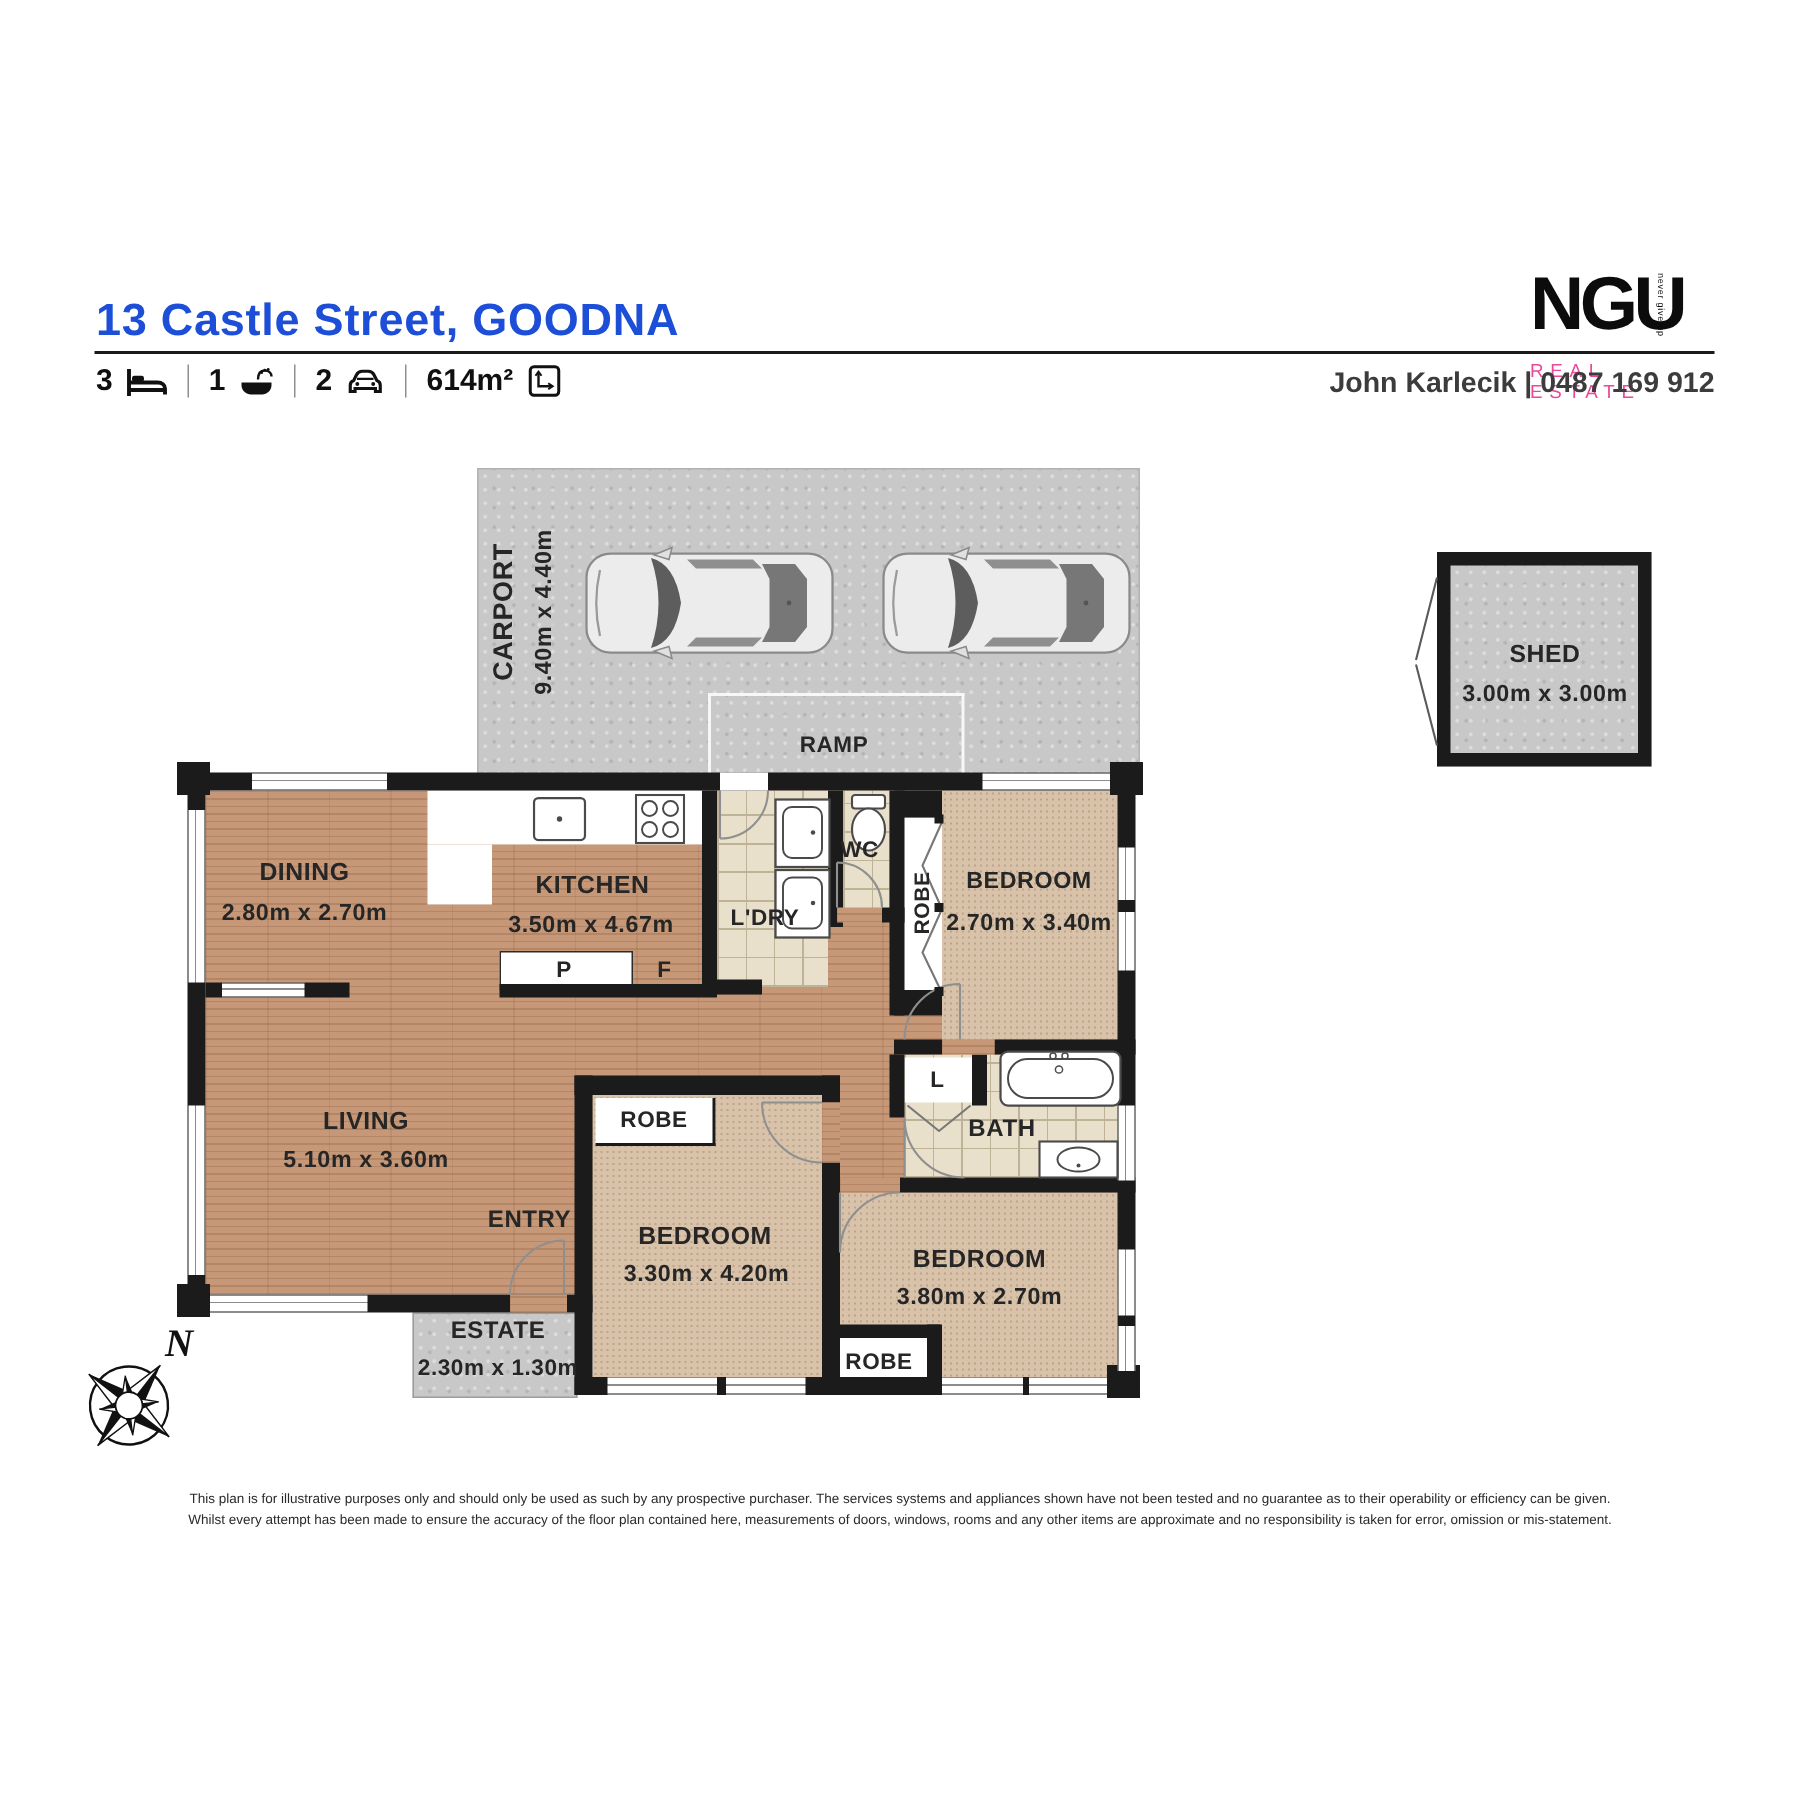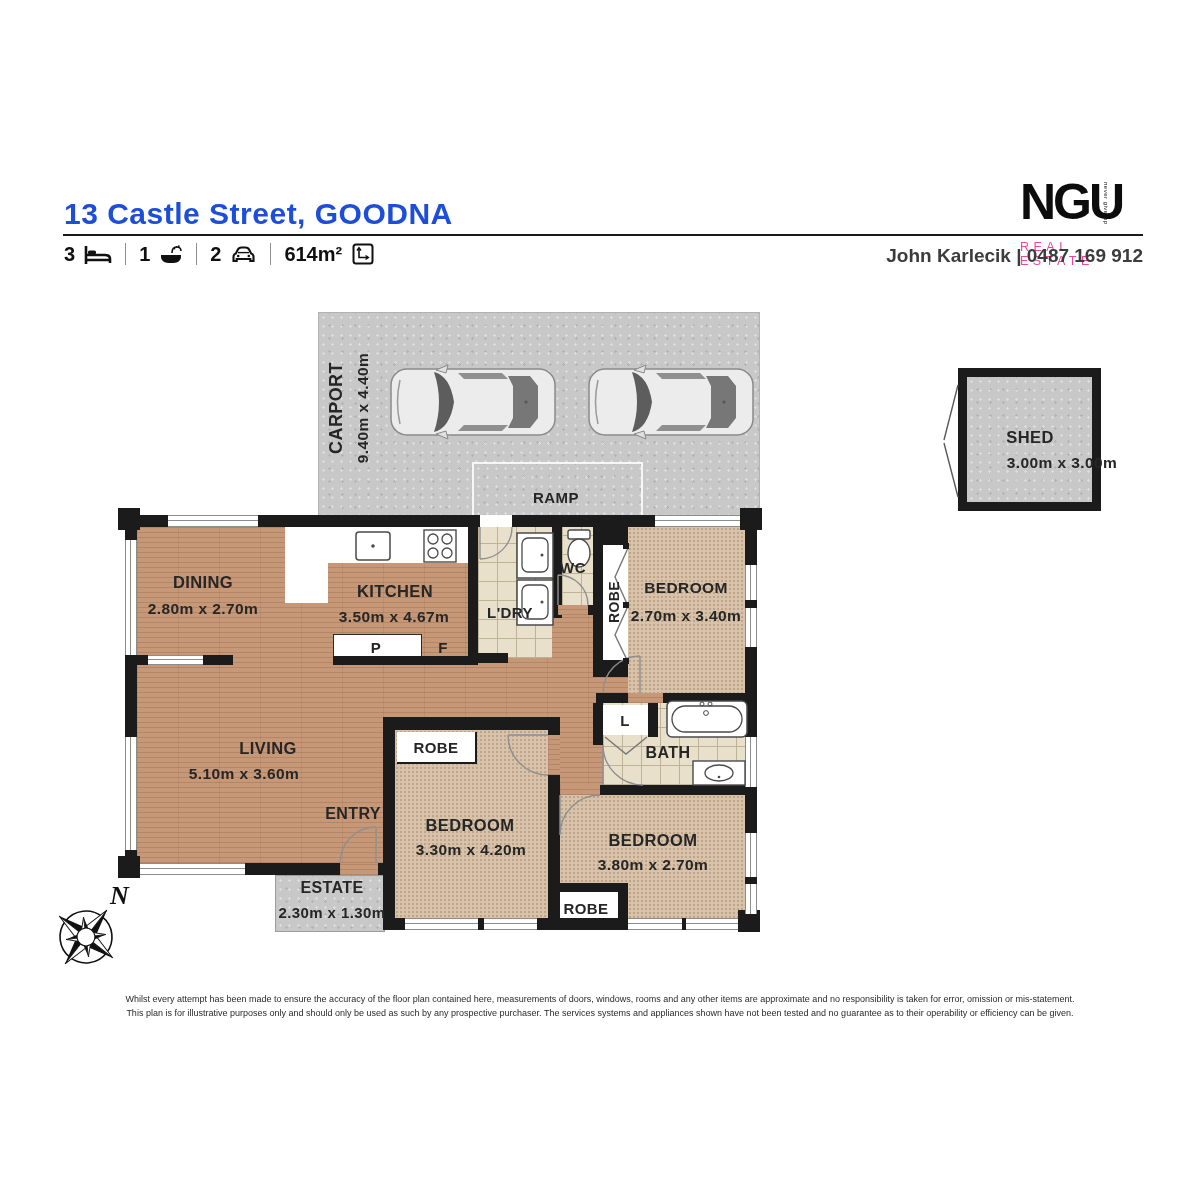--- a/index.html
+++ b/index.html
@@ -109,21 +109,21 @@
       <path d="M70 67h44l6-6H76z" fill="#8f8f8f"></path>
     <path d="M120 12h22l8 10v32l-8 10h-22l5-10V22z" fill="#777"></path>
     <path d="M48 6 L60 1 L58 9z" fill="#e0e0e0" stroke="#8a8a8a" stroke-width="1"></path>
     <path d="M48 70 L60 75 L58 67z" fill="#e0e0e0" stroke="#8a8a8a" stroke-width="1"></path>
     <path d="M12 16 Q7 38 12 60" stroke="#9a9a9a" fill="none" stroke-width="1.5"></path>
     <circle cx="138" cy="38" r="1.6" fill="#555"></circle>
   </svg>
 
   <div class="abs conc" style="left:958px;top:368px;width:143px;height:143px;border:9px solid #1b1b1b;box-sizing:border-box;"></div>
   <div class="rlabel nm" style="left:1030px;top:437px;">SHED</div>
-  <div class="rlabel dm" style="left:1030px;top:463px;margin-left:32px;">3.00m x 3.00m</div>
+  <div class="rlabel dm" style="left:1030px;top:463px;">3.00m x 3.00m</div>
 
   <div class="abs wood" style="left:137px;top:527px;width:608px;height:336px;"></div>
   <div class="abs white" style="left:285px;top:527px;width:185px;height:36px;"></div>
   <div class="abs white" style="left:285px;top:563px;width:43px;height:40px;"></div>
   <div class="abs tile" style="left:478px;top:527px;width:74px;height:131px;"></div>
   <div class="abs tile" style="left:562px;top:527px;width:31px;height:85px;"></div>
   <div class="abs white" style="left:600px;top:545px;width:28px;height:115px;"></div>
   <div class="abs carpet" style="left:628px;top:527px;width:117px;height:166px;"></div>
   <div class="abs tile" style="left:603px;top:703px;width:142px;height:82px;"></div>
   <div class="abs carpet" style="left:395px;top:730px;width:153px;height:188px;"></div>
@@ -247,21 +247,21 @@
   <div class="rlabel dm" style="left:203px;top:609px;">2.80m x 2.70m</div>
   <div class="rlabel nm" style="left:395px;top:591px;">KITCHEN</div>
   <div class="rlabel dm" style="left:394px;top:617px;">3.50m x 4.67m</div>
   <div class="rlabel sm" style="left:376px;top:647px;">P</div>
   <div class="rlabel sm" style="left:443px;top:647px;">F</div>
   <div class="rlabel sm" style="left:510px;top:612px;">L'DRY</div>
   <div class="rlabel sm" style="left:573px;top:567px;">WC</div>
   <div class="vlabel sm" style="left:614px;top:602px;font-size:14px;">ROBE</div>
   <div class="rlabel nm" style="left:686px;top:588px;font-size:15.5px;">BEDROOM</div>
   <div class="rlabel dm" style="left:686px;top:616px;">2.70m x 3.40m</div>
-  <div class="rlabel nm" style="left:244px;top:748px;margin-left:24px;">LIVING</div>
+  <div class="rlabel nm" style="left:244px;top:748px;">LIVING</div>
   <div class="rlabel dm" style="left:244px;top:774px;">5.10m x 3.60m</div>
   <div class="rlabel nm" style="left:353px;top:814px;font-size:16px;">ENTRY</div>
   <div class="rlabel sm" style="left:625px;top:720px;">L</div>
   <div class="rlabel sm" style="left:668px;top:753px;font-size:16px;">BATH</div>
   <div class="rlabel sm" style="left:436px;top:747px;">ROBE</div>
   <div class="rlabel nm" style="left:470px;top:825px;">BEDROOM</div>
   <div class="rlabel dm" style="left:471px;top:850px;">3.30m x 4.20m</div>
   <div class="rlabel nm" style="left:653px;top:840px;">BEDROOM</div>
   <div class="rlabel dm" style="left:653px;top:865px;">3.80m x 2.70m</div>
   <div class="rlabel sm" style="left:586px;top:908px;">ROBE</div>
@@ -290,17 +290,17 @@
           <path d="M0 20 L4.5 4.5 L0 0 Z" fill="#fff" stroke="#111" stroke-width=".9"></path>
         <path d="M-20 0 L-4.5 -4.5 L0 0 Z" fill="#111"></path>
           <path d="M-20 0 L-4.5 4.5 L0 0 Z" fill="#fff" stroke="#111" stroke-width=".9"></path>
       </g>
       <circle r="9" fill="#fff" stroke="#111" stroke-width="1.2"></circle>
     </g>
     <text x="62" y="24" font-family="Liberation Serif,serif" font-style="italic" font-weight="bold" font-size="26" fill="#111">N</text>
   </svg>
 
   <div class="disclaimer">
+    <div>This plan is for illustrative purposes only and should only be used as such by any prospective purchaser. The services systems and appliances shown have not been tested and no guarantee as to their operability or efficiency can be given.</div>
     <div>Whilst every attempt has been made to ensure the accuracy of the floor plan contained here, measurements of doors, windows, rooms and any other items are approximate and no responsibility is taken for error, omission or mis-statement.</div>
-    <div>This plan is for illustrative purposes only and should only be used as such by any prospective purchaser. The services systems and appliances shown have not been tested and no guarantee as to their operability or efficiency can be given.</div>
   </div>
 
 </div>
 
 </body></html>

